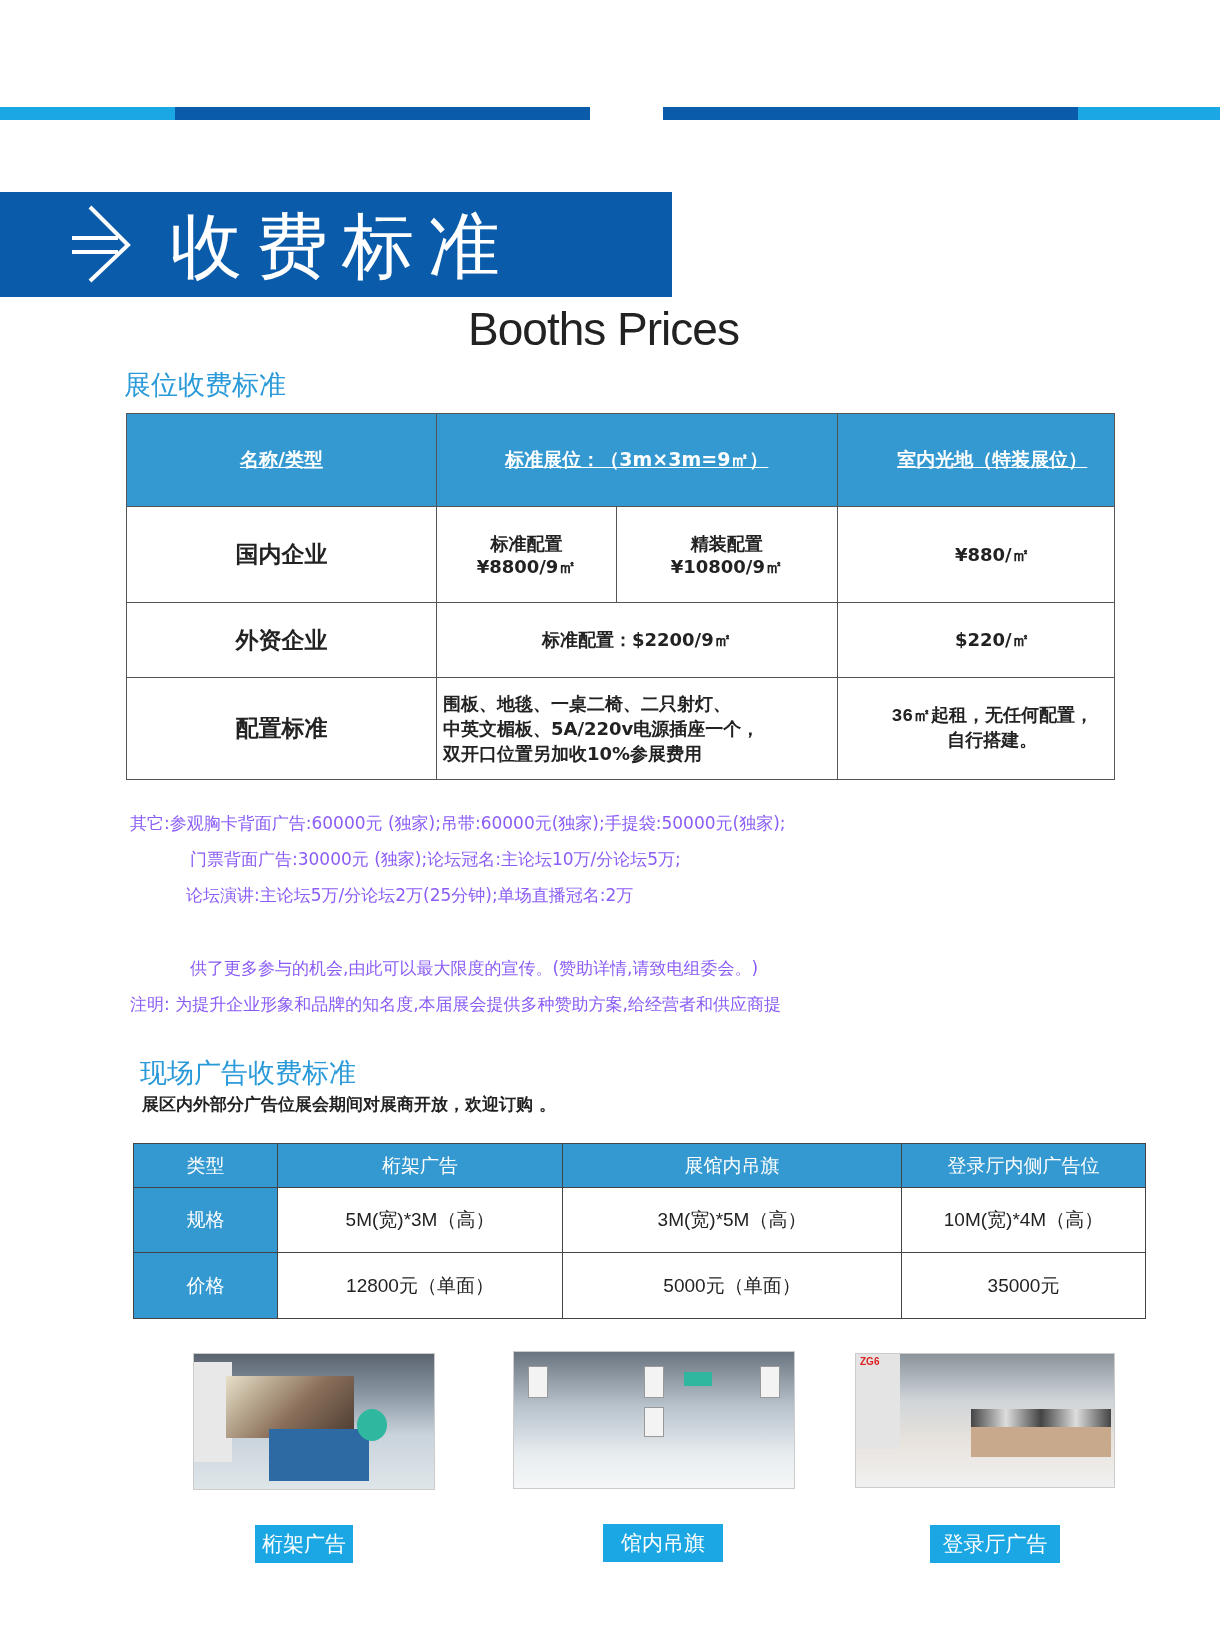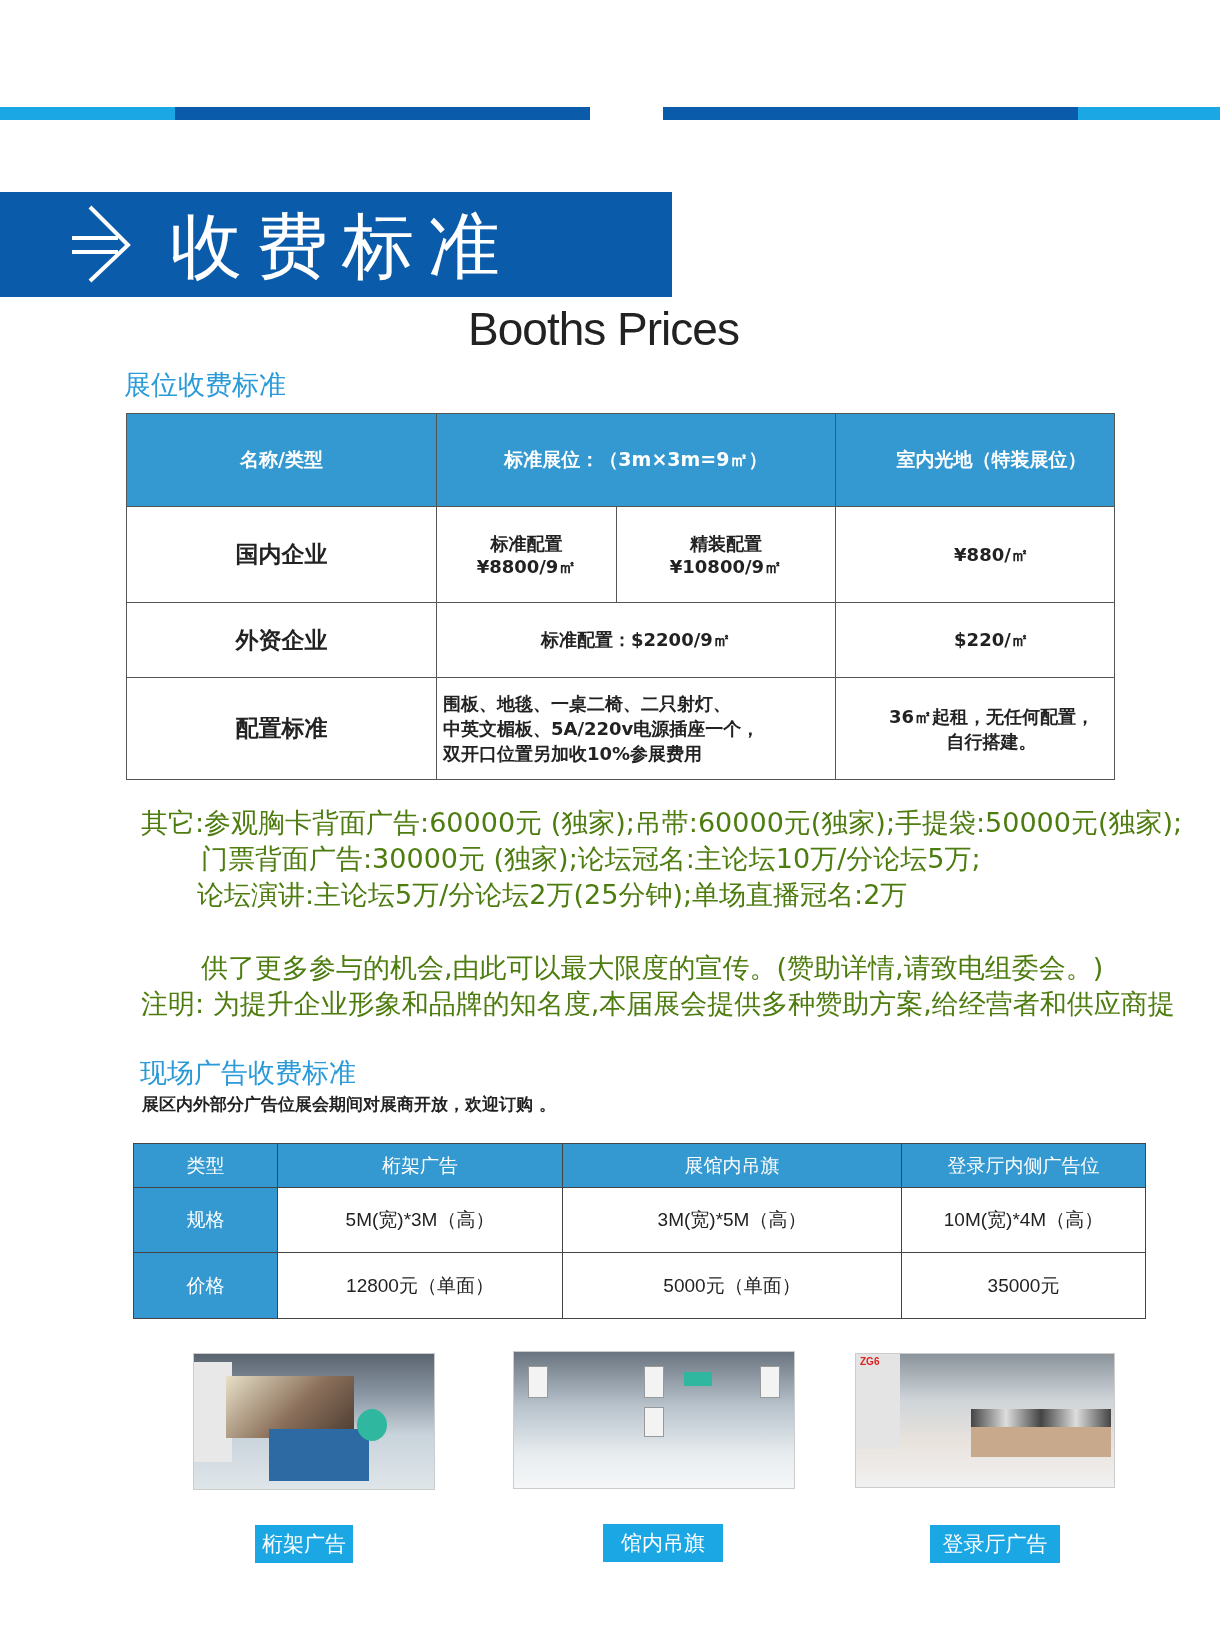--- a/index.html
+++ b/index.html
@@ -7,26 +7,26 @@
   .abs{position:absolute;}
   .bar{position:absolute;height:13px;}
   .title-band{position:absolute;left:0;top:192px;width:672px;height:105px;background:#0a5cab;}
   .title-arrow{position:absolute;left:70px;top:205px;width:66px;height:78px;}
   .title-text{position:absolute;left:170px;top:200px;color:#fff;font-size:72px;letter-spacing:14px;line-height:92px;font-weight:normal;}
   .subtitle{position:absolute;left:0;width:1207px;top:302px;text-align:center;font-family:"Liberation Sans",sans-serif;font-size:46px;color:#222;letter-spacing:-1px;}
   .sec-title{position:absolute;color:#2a9ad8;font-size:27px;}
   table{border-collapse:collapse;position:absolute;}
   .t1{left:126px;top:413px;width:989px;}
   .t1 td,.t1 th{border:1.5px solid #555;text-align:center;font-weight:bold;}
-  .t1 th{background:#3399d0;color:#fff;font-size:19px;height:90px;}
+  .t1 th{background:#3399d0;color:#fff;font-size:19px;height:90px;text-decoration:underline;}
   .t1 .rowhead{font-size:23px;color:#222;}
   .t1 td{font-size:18px;color:#222;}
   .left{text-align:right;padding-left:34px;}
   .cfg{text-align:left !important;padding-left:6px;font-size:18px;line-height:25px;}
-  .para{position:absolute;left:141px;font-size:27px;line-height:36px;color:#4d7c0f;}
+  .para{position:absolute;left:130px;font-size:17px;line-height:36px;color:#8b5cf6;}
   .note2{position:absolute;left:142px;top:1093px;font-size:17px;font-weight:bold;color:#222;}
   .t2{left:133px;top:1143px;width:1013px;}
   .t2 td{border:1.5px solid #444;text-align:center;font-size:19px;color:#222;font-family:"Liberation Sans",sans-serif;}
   .t2 .hd{background:#3399d0;color:#fff;height:41px;}
   .t2 .lab{background:#3399d0;color:#fff;width:141px;}
   .photo{position:absolute;border:1px solid #ccc;overflow:hidden;}
   .caption{position:absolute;background:#1aa7e4;color:#fff;font-size:21px;text-align:center;line-height:38px;height:38px;}
 </style>
 </head>
 <body>
@@ -71,21 +71,21 @@
     <td colspan="2">标准配置：$2200/9㎡</td>
     <td class="left">$220/㎡</td>
   </tr>
   <tr style="height:102px;">
     <td class="rowhead">配置标准</td>
     <td colspan="2" class="cfg">
       <div>围板、地毯、一桌二椅、二只射灯、</div>
       <div>中英文楣板、5A/220v电源插座一个，</div>
       <div>双开口位置另加收10%参展费用</div>
     </td>
-    <td class="left" style="line-height:25px;">
+    <td class="left" style="line-height:25px;font-family:Liberation Mono, monospace;">
       <div>36㎡起租，无任何配置，</div>
       <div>自行搭建。</div>
     </td>
   </tr>
 </tbody>
   </table>
 
 <div class="para" style="top:805px;">
   <div>其它:参观胸卡背面广告:60000元 (独家);吊带:60000元(独家);手提袋:50000元(独家);</div>
   <div style="padding-left:60px;">门票背面广告:30000元 (独家);论坛冠名:主论坛10万/分论坛5万;</div>

